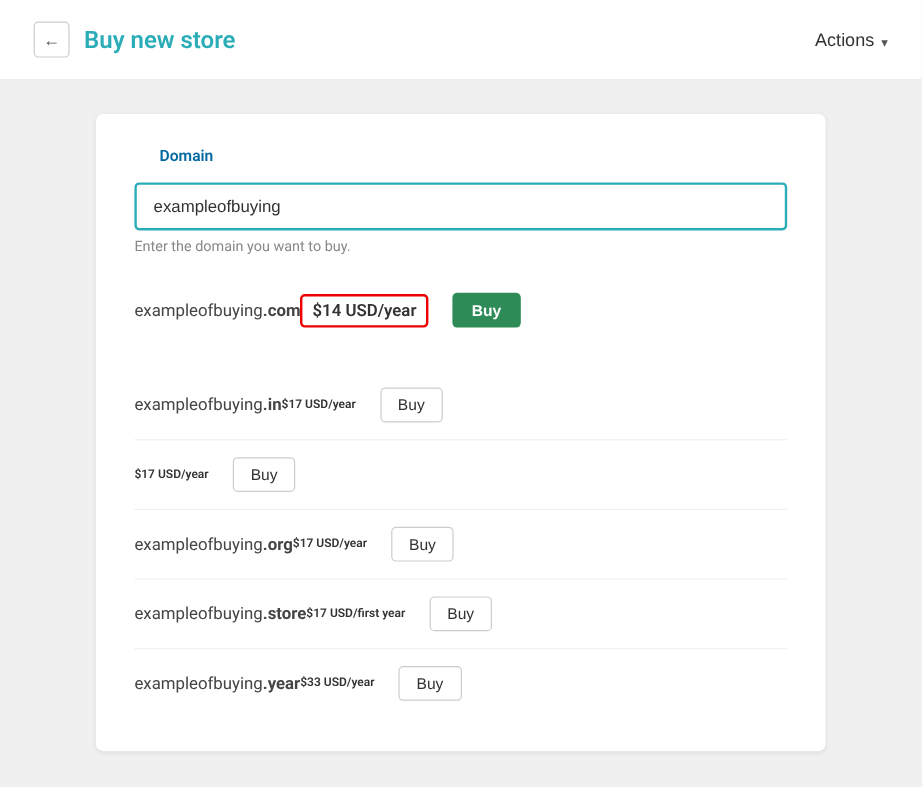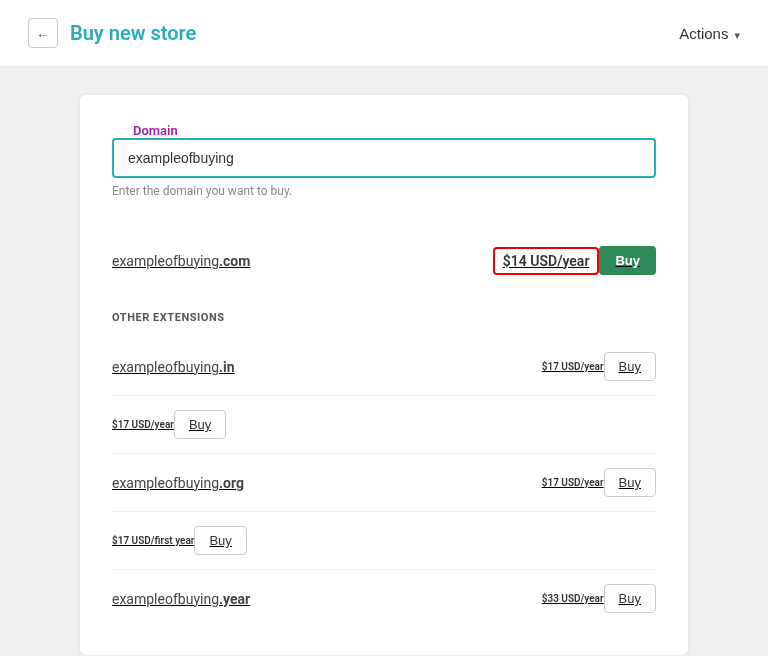--- a/index.html
+++ b/index.html
@@ -63,68 +63,67 @@
     }
     .card {
       background: #fff;
       border-radius: 6px;
       padding: 28px 32px;
       box-shadow: 0 1px 4px rgba(0,0,0,0.08);
     }
     .section-label {
       font-size: 13px;
       font-weight: 600;
-      color: #a21caf;
-      margin-bottom: 0;
+      color: #0369a1;
+      margin-bottom: 14px;
       padding-left: 21px;
     }
     .domain-input {
       width: 100%;
       padding: 10px 14px;
       border: 2px solid #2badb8;
       border-radius: 4px;
       font-size: 14px;
       color: #333;
       outline: none;
       margin-bottom: 6px;
     }
     .input-hint {
       font-size: 12px;
       color: #888;
-      margin-bottom: 34px;
+      margin-bottom: 18px;
     }
     .subsection-label {
       font-size: 11px;
       font-weight: 700;
       color: #555;
       letter-spacing: 0.05em;
       margin-bottom: 14px;
     }
     .domain-row {
       display: flex;
       align-items: center;
-      justify-content: space-between;
+      justify-content: flex-start;
       padding: 14px 0;
       border-bottom: 1px solid #f0f0f0;
-      text-decoration: underline;
     }
     .domain-row:last-child {
       border-bottom: none;
     }
     .domain-name {
       font-size: 14px;
       color: #444;
     }
     .domain-name span {
       font-weight: 700;
     }
     .domain-row-right {
       display: flex;
       align-items: center;
-      gap: 0;
+      gap: 20px;
     }
     .price {
       font-size: 10px;
       color: #333;
       font-weight: 600;
     }
     .price-highlighted {
       border: 2px solid #e00;
       border-radius: 4px;
       padding: 4px 8px;
@@ -190,21 +189,20 @@
           exampleofbuying<span>.com</span>
         </div>
         <div class="domain-row-right">
           <span class="price-highlighted">$14 USD/year</span>
           <button class="buy-btn-green">Buy</button>
         </div>
       </div>
     </div>
 
     <div class="other-section">
-      <div class="subsection-label">OTHER EXTENSIONS</div>
 
       <div id="other-domains-list">
           <div class="domain-row">
             <div class="domain-name">exampleofbuying<span>.in</span></div>
             <div class="domain-row-right">
               <span class="price">$17 USD/year</span>
               <button class="buy-btn-outline">Buy</button>
             </div>
           </div>
           <div class="domain-row">
@@ -214,20 +212,21 @@
             </div>
           </div>
           <div class="domain-row">
             <div class="domain-name">exampleofbuying<span>.org</span></div>
             <div class="domain-row-right">
               <span class="price">$17 USD/year</span>
               <button class="buy-btn-outline">Buy</button>
             </div>
           </div>
           <div class="domain-row">
+            <div class="domain-name">exampleofbuying<span>.store</span></div>
             <div class="domain-row-right">
               <span class="price">$17 USD/first year</span>
               <button class="buy-btn-outline">Buy</button>
             </div>
           </div>
           <div class="domain-row">
             <div class="domain-name">exampleofbuying<span>.year</span></div>
             <div class="domain-row-right">
               <span class="price">$33 USD/year</span>
               <button class="buy-btn-outline">Buy</button>

